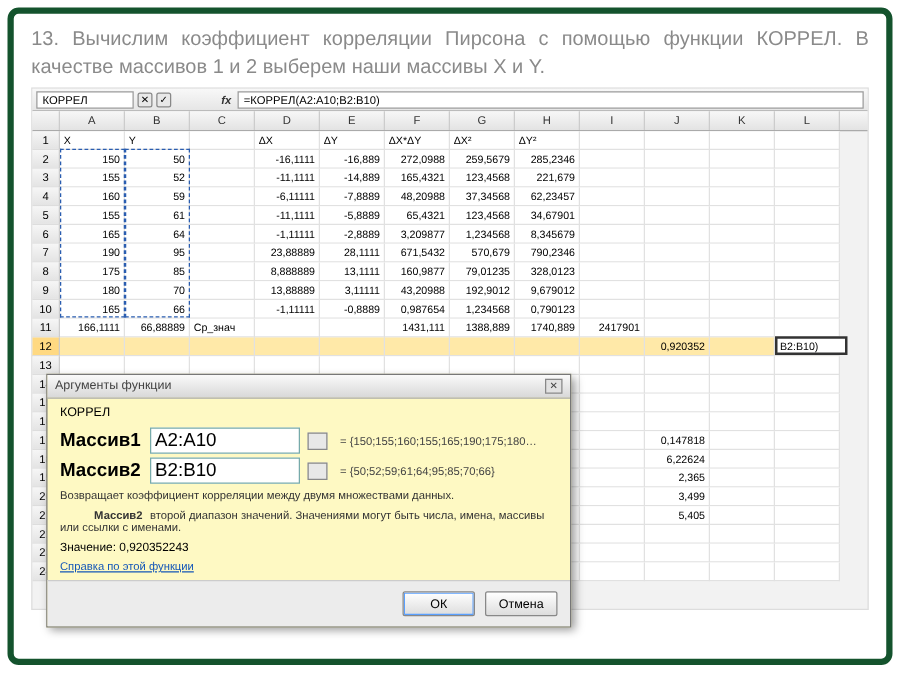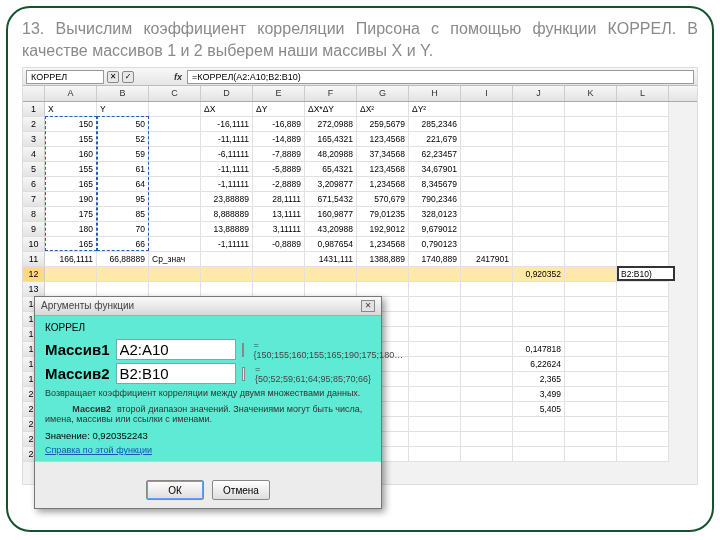--- a/index.html
+++ b/index.html
@@ -5,22 +5,22 @@
   * { box-sizing: border-box; margin: 0; padding: 0; }
   body {
     font-family: Arial, sans-serif;
     background: #fff;
     width: 720px;
     height: 540px;
     overflow: hidden;
     position: relative;
   }
   .card {
-    border: 2px solid #14532d;
-    border-radius: 24px;
+    border: 5px solid #14532d;
+    border-radius: 9px;
     margin: 6px;
     padding: 10px 14px 8px;
     height: 526px;
   }
   .heading {
     color: #8a8a8a;
     font-size: 16px;
     line-height: 1.35;
     text-align: justify;
     margin-bottom: 6px;
@@ -112,22 +112,22 @@
     background:#fff;
     font-size:8.5px;
     padding:0 2px;
     line-height:13px;
   }
   
   .dlg {
     position:absolute;
     left: 11px;
     top: 228px;
-    width: 348px;
-    background:#5eead4;
+    width: 420px;
+    background:#fef9c3;
     border:1px solid #777;
     box-shadow: 3px 3px 7px rgba(0,0,0,0.4);
     font-size:10px;
   }
   .dlg-title {
     background:linear-gradient(#fafafa,#d8d8d8);
     border-bottom:1px solid #aaa;
     padding:3px 6px;
     font-size:10px;
     color:#444;
@@ -140,21 +140,21 @@
   .argrow { display:flex;align-items:center;margin:3px 0;gap:6px; }
   .arglbl { width:66px;text-align:left;font-weight:bold;font-size:15px; }
   .arginp { width:120px;border:1px solid #7aa;background:#fff;padding:1px 3px;font-size:15px; }
   .argbtn { width:16px;height:14px;background:#e8e8e8;border:1px solid #888;cursor:pointer; }
   .argval { font-size:9px;color:#444;padding-left:4px; }
   .resblock { margin:6px 0 4px;padding-left:190px;font-size:9px;color:#333; }
   .desc { color:#333;font-size:9px;margin:4px 0 6px; }
   .desc .em { font-weight:bold;display:inline-block;width:66px;text-align:right;margin-right:6px; }
   .valrow { font-size:9.5px;margin:4px 0; }
   .helplink { color:#1356b8;text-decoration:underline;font-size:9px;cursor:pointer; }
-  .dlg-btns { display:flex;justify-content:center;gap:8px;padding:18px 10px 8px;border-top:1px solid #ccc;background:#ececec; }
+  .dlg-btns { display:flex;justify-content:flex-end;gap:8px;padding:8px 10px 8px;border-top:1px solid #ccc;background:#ececec; }
   .btn { min-width:58px;height:20px;background:linear-gradient(#fff,#ddd);border:1px solid #888;border-radius:2px;font-size:10px;cursor:pointer; }
   .btn.default { box-shadow:0 0 0 1px #5aa0ff inset; }
 </style>
 </head>
 <body>
 
 <div class="card">
   <div class="heading">13. Вычислим коэффициент корреляции Пирсона с помощью функции КОРРЕЛ. В качестве массивов 1 и 2 выберем наши массивы X и Y.</div>
 
   <div class="ss">

